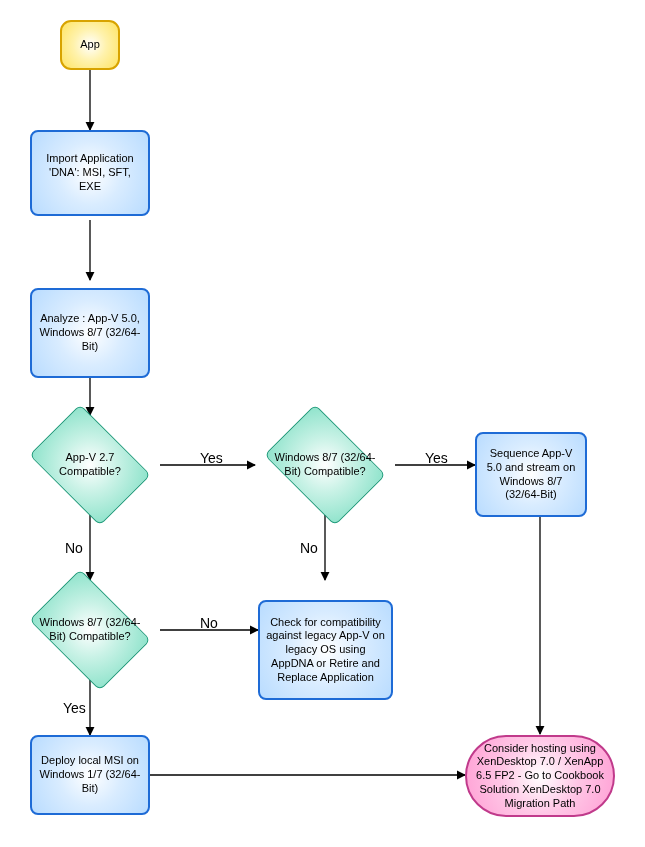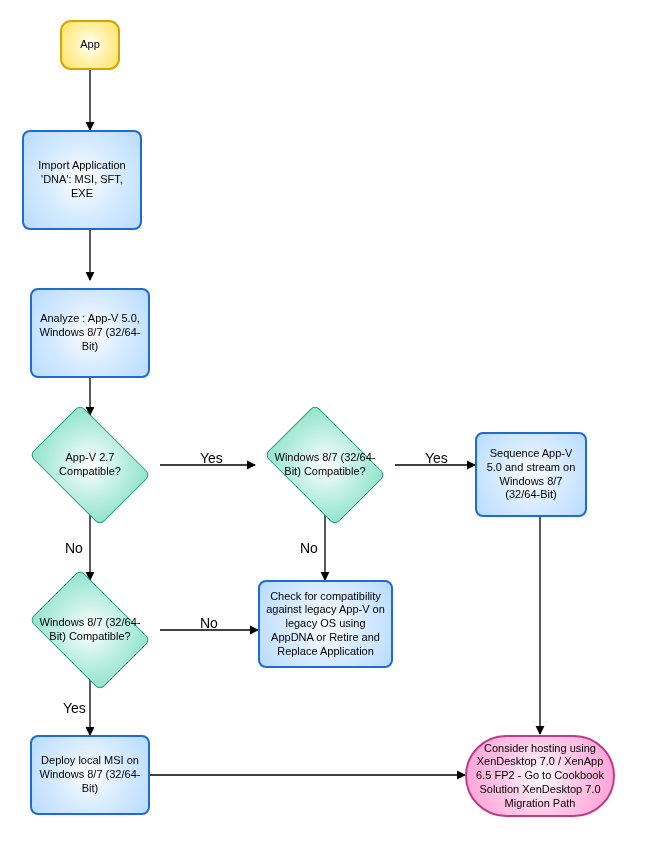--- a/index.html
+++ b/index.html
@@ -38,21 +38,21 @@
     <line x1="90" y1="680" x2="90" y2="735"></line>
     <line x1="150" y1="775" x2="465" y2="775"></line>
     <line x1="540" y1="510" x2="540" y2="734"></line>
   </g>
 </svg>
 
 <div class="node start" style="left:60px;top:20px;width:60px;height:50px">
       <span>App</span>
     </div>
 
-<div class="node box" style="left:22px;top:130px;width:120px;height:100px">
+<div class="node box" style="left:30px;top:130px;width:120px;height:86px">
       <span>Import Application 'DNA': MSI, SFT, EXE</span>
     </div>
 
 <div class="node box" style="left:30px;top:288px;width:120px;height:90px">
       <span>Analyze : App-V 5.0, Windows 8/7 (32/64-Bit)</span>
     </div>
 
 <div class="node diamond" style="left:20px;top:415px">
       <div class="shape"></div>
       <span class="lbl">App-V 2.7 Compatible?</span>
@@ -60,31 +60,31 @@
 
 <div class="node diamond" style="left:255px;top:415px">
       <div class="shape"></div>
       <span class="lbl">Windows 8/7 (32/64-Bit) Compatible?</span>
     </div>
 
 <div class="node box" style="left:475px;top:432px;width:112px;height:85px">
       <span>Sequence App-V 5.0 and stream on Windows 8/7 (32/64-Bit)</span>
     </div>
 
-<div class="node box" style="left:258px;top:580px;width:135px;height:88px">
+<div class="node box" style="left:258px;top:600px;width:135px;height:100px">
       <span>Check for compatibility against legacy App-V on legacy OS using AppDNA or Retire and Replace Application</span>
     </div>
 
 <div class="node diamond" style="left:20px;top:580px">
       <div class="shape"></div>
       <span class="lbl">Windows 8/7 (32/64-Bit) Compatible?</span>
     </div>
 
 <div class="node box" style="left:30px;top:735px;width:120px;height:80px">
-      <span>Deploy local MSI on Windows 8/7 (32/64-Bit)</span>
+      <span>Deploy local MSI on Windows 1/7 (32/64-Bit)</span>
     </div>
 
 <div class="node term" style="left:465px;top:735px;width:150px;height:82px">
       <span>Consider hosting using XenDesktop 7.0 / XenApp 6.5 FP2 - Go to Cookbook Solution XenDesktop 7.0 Migration Path</span>
     </div>
 
 <div class="edge-label" style="left:200px;top:450px">Yes</div>
 <div class="edge-label" style="left:65px;top:540px">No</div>
 <div class="edge-label" style="left:425px;top:450px">Yes</div>
 <div class="edge-label" style="left:300px;top:540px">No</div>

